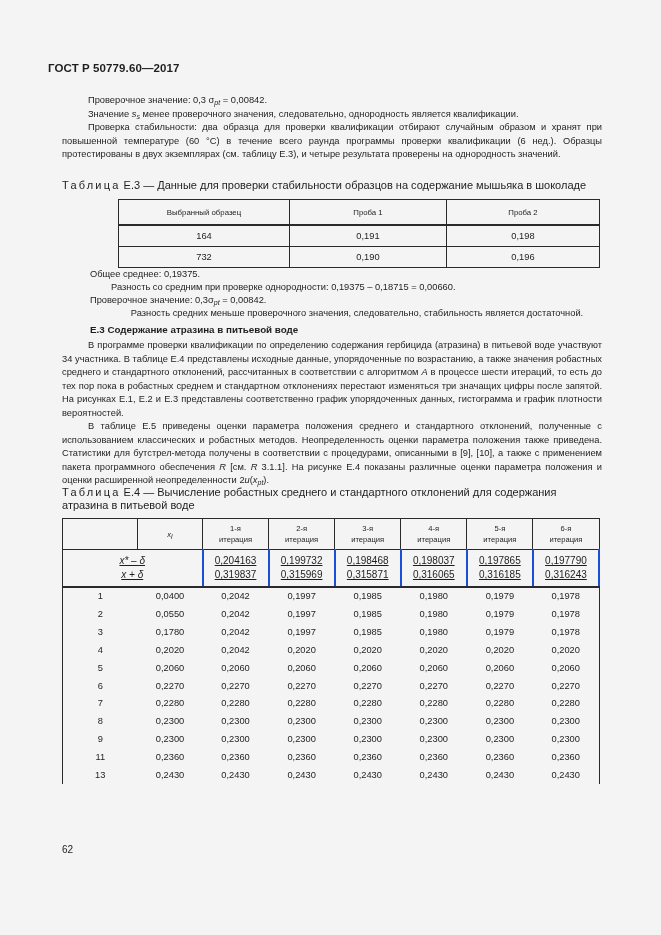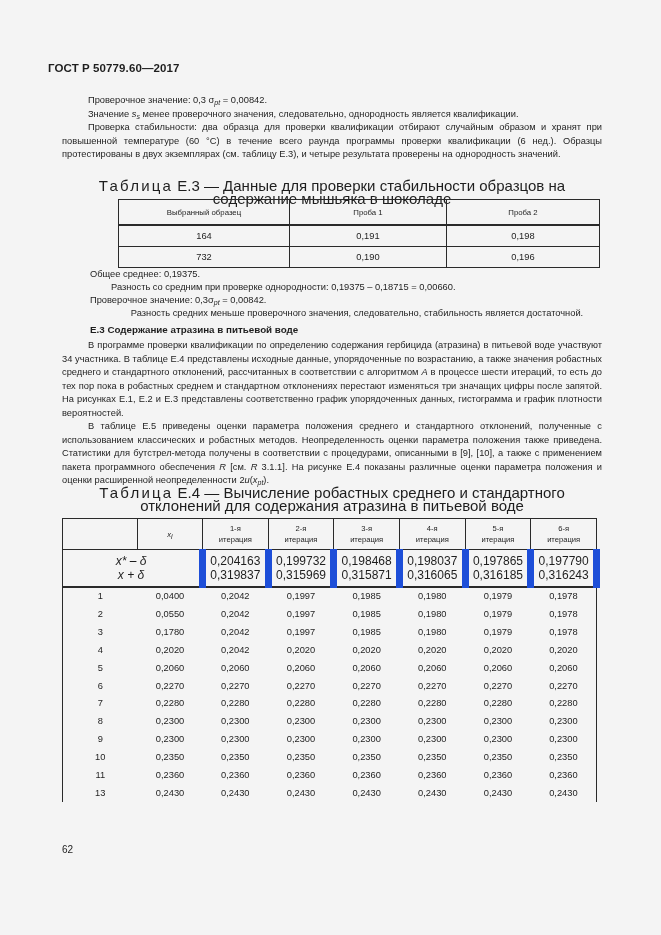--- a/index.html
+++ b/index.html
@@ -16,21 +16,21 @@
     position: absolute; left: 48px; top: 62px;
     font-size: 11.5px; font-weight: bold; letter-spacing: 0.1px;
   }
   .p {
     position: absolute; left: 62px; width: 540px;
     font-size: 9.3px; line-height: 13.5px;
   }
   .indent { text-indent: 26px; }
   .cap {
     position: absolute; left: 62px; width: 540px;
-    font-size: 15px; line-height: 13px; text-align: center;
+    font-size: 11px; line-height: 13px;
   }
   .spaced { letter-spacing: 2.2px; }
   .section {
     position: absolute; left: 90px; top: 324px;
     font-size: 9.8px; font-weight: bold;
   }
   sub { font-size: 7px; vertical-align: -2px; line-height: 0; }
   i { font-style: italic; }
 
   
@@ -43,23 +43,24 @@
   .t3 th { font-size: 7.8px; height: 24px; }
   .t3 tr.thickb th { border-bottom: 2px solid #2a2a2a; }
 
   
   .t4 { left: 62px; top: 518px; width: 538px; }
   .t4 th, .t4 td { padding: 0; text-align: center; font-weight: normal; }
   .t4 .h th {
     border: 1px solid #2a2a2a; font-size: 7.6px; line-height: 11px; height: 30px;
   }
   .t4 .g td {
-    border-left: 1px solid #2a2a2a; border-right: 7px solid #1d4ed8;
-    font-size: 12px; line-height: 14px; height: 36px;
+    border-left: 1px solid #2a2a2a; border-right: 2px solid #1d4ed8;
+    font-size: 10px; line-height: 14px; height: 36px;
     border-bottom: 2px solid #2a2a2a;
+    text-decoration: underline;
   }
   .t4 .d td {
     font-size: 9.3px; height: 17.85px; line-height: 17px;
   }
   .t4 .d td:first-child { border-left: 1px solid #2a2a2a; }
   .t4 .d td:last-child { border-right: 1px solid #2a2a2a; }
   .t4 .d.last td { border-bottom: 1px solid #2a2a2a; }
   .pagenum { position: absolute; left: 62px; top: 844px; font-size: 10px; }
 </style>
 </head>
@@ -229,30 +230,20 @@
           <td>9</td>
           <td>0,2300</td>
           <td>0,2300</td>
           <td>0,2300</td>
           <td>0,2300</td>
           <td>0,2300</td>
           <td>0,2300</td>
           <td>0,2300</td>
         </tr>
         <tr class="d">
-          <td>10</td>
-          <td>0,2350</td>
-          <td>0,2350</td>
-          <td>0,2350</td>
-          <td>0,2350</td>
-          <td>0,2350</td>
-          <td>0,2350</td>
-          <td>0,2350</td>
-        </tr>
-        <tr class="d">
           <td>11</td>
           <td>0,2360</td>
           <td>0,2360</td>
           <td>0,2360</td>
           <td>0,2360</td>
           <td>0,2360</td>
           <td>0,2360</td>
           <td>0,2360</td>
         </tr>
         <tr class="d">

